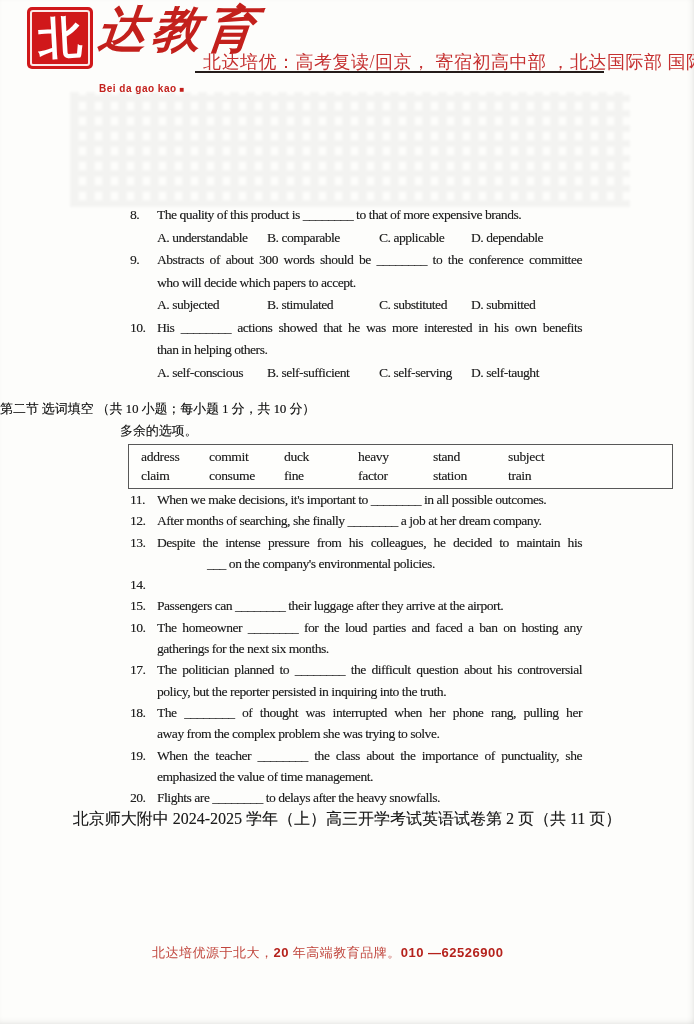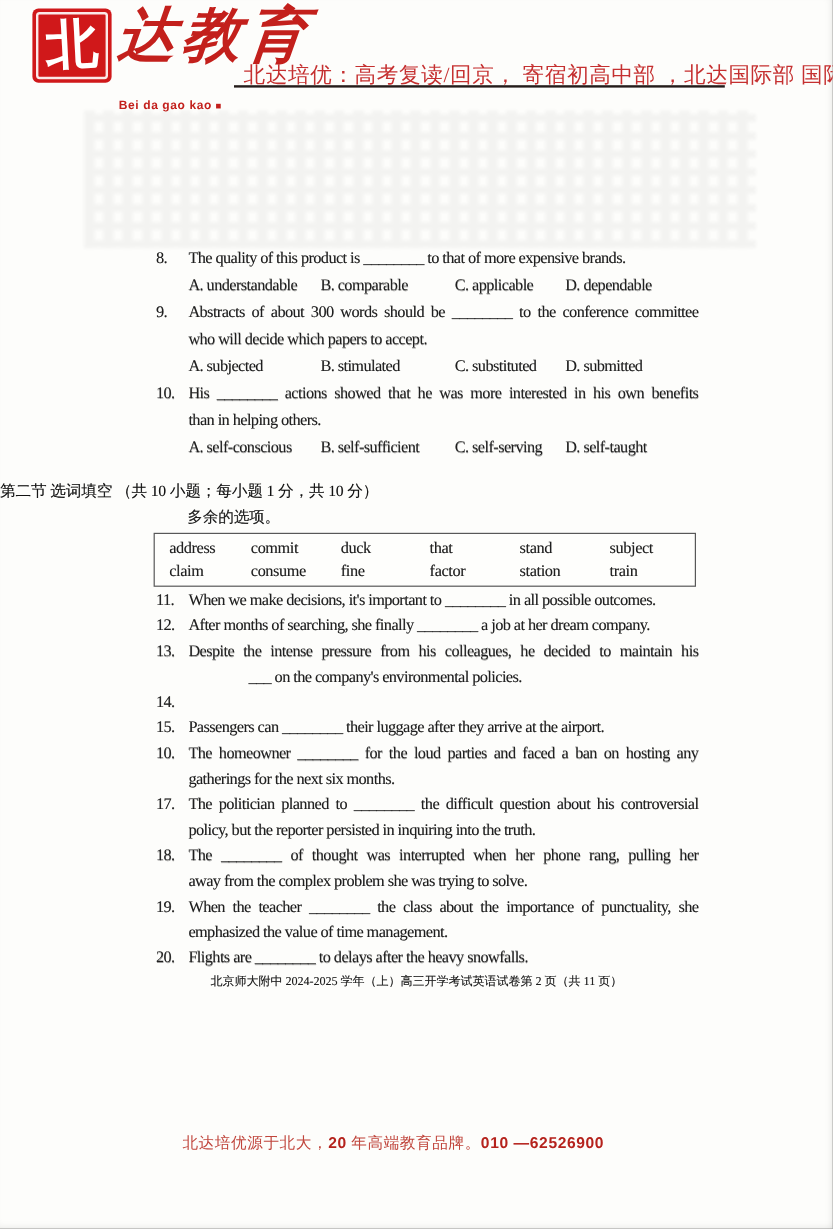--- a/index.html
+++ b/index.html
@@ -51,30 +51,30 @@
   .mcq { line-height:22.5px; }
   .q { display:flex; padding:0 112px 0 130px; }
   .qnum { width:27px; flex:none; }
   .qtext { flex:1; min-width:0; }
   .j { text-align:justify; text-align-last:justify; }
   .indent { padding-left:50px; }
   .opts { display:grid; grid-template-columns:110px 112px 92px auto; }
   .cjk { font-family:"Liberation Serif", serif; letter-spacing:-0.1px; }
   .sec-title { margin-top:14px; font-size:13px; line-height:22px; color:#121212; }
   .instr1 { padding:0 112px 0 167px; font-size:13px; line-height:22px; text-align:justify; text-align-last:justify; }
-  .instr2 { padding-left:120px; font-size:13px; line-height:22px;margin-left:36px; }
+  .instr2 { padding-left:120px; font-size:13px; line-height:22px; }
   
   .wordbank {
-    margin:2px 0 0 128px; width:452px; border:1.5px solid #585858;
+    margin:2px 0 0 128px; width:545px; border:1.5px solid #585858;
     padding:2px 0 3px 12px; box-sizing:border-box; background:rgba(255,255,255,.4);
   }
   .wb-row { display:grid; grid-template-columns:68px 75px 74px 75px 75px auto; line-height:19px; letter-spacing:-0.3px; }
   .wb-cell { white-space:nowrap; }
   
-  .page-footer { text-align:center; font-size:10px; line-height:21px; letter-spacing:0; color:#1c1c1c; }
+  .page-footer { text-align:center; font-size:16px; line-height:21px; letter-spacing:0; color:#1c1c1c; }
   .banner {
     position:absolute; left:152px; top:944px; font-size:13px; color:#c0453c;
     white-space:nowrap; letter-spacing:.5px;
   }
   .banner .b { font-weight:bold; color:#b5221c; font-family:"Liberation Sans", sans-serif; }
 </style>
 </head>
 <body>
 
 <div class="page">
@@ -140,21 +140,21 @@
     </div>
 
     <div class="sec-title cjk">第二节 选词填空 （共 10 小题；每小题 1 分，共 10 分）</div>
     <div class="instr2 cjk">多余的选项。</div>
 
     <div class="wordbank">
       <div class="wb-row">
         <span class="wb-cell">address</span>
         <span class="wb-cell">commit</span>
         <span class="wb-cell">duck</span>
-        <span class="wb-cell">that</span>
+        <span class="wb-cell">heavy</span>
         <span class="wb-cell">stand</span>
         <span class="wb-cell">subject</span>
       </div>
       <div class="wb-row">
         <span class="wb-cell">claim</span>
         <span class="wb-cell">consume</span>
         <span class="wb-cell">fine</span>
         <span class="wb-cell">factor</span>
         <span class="wb-cell">station</span>
         <span class="wb-cell">train</span>

